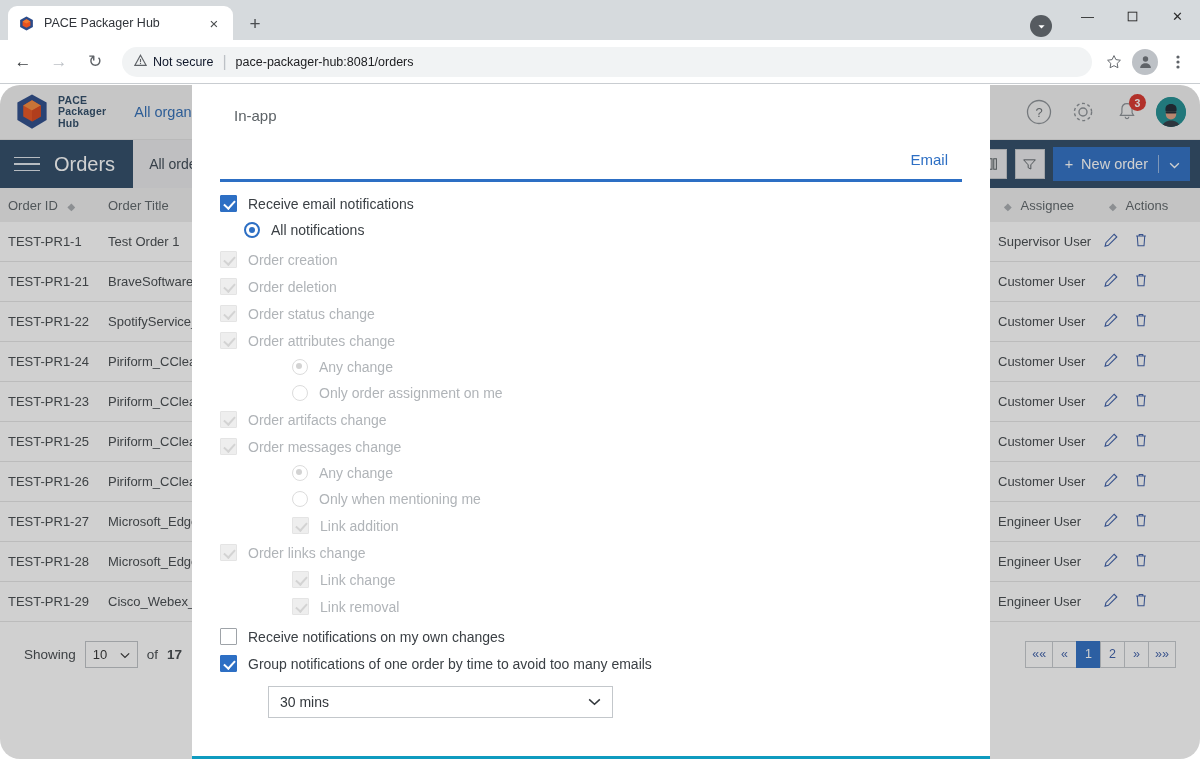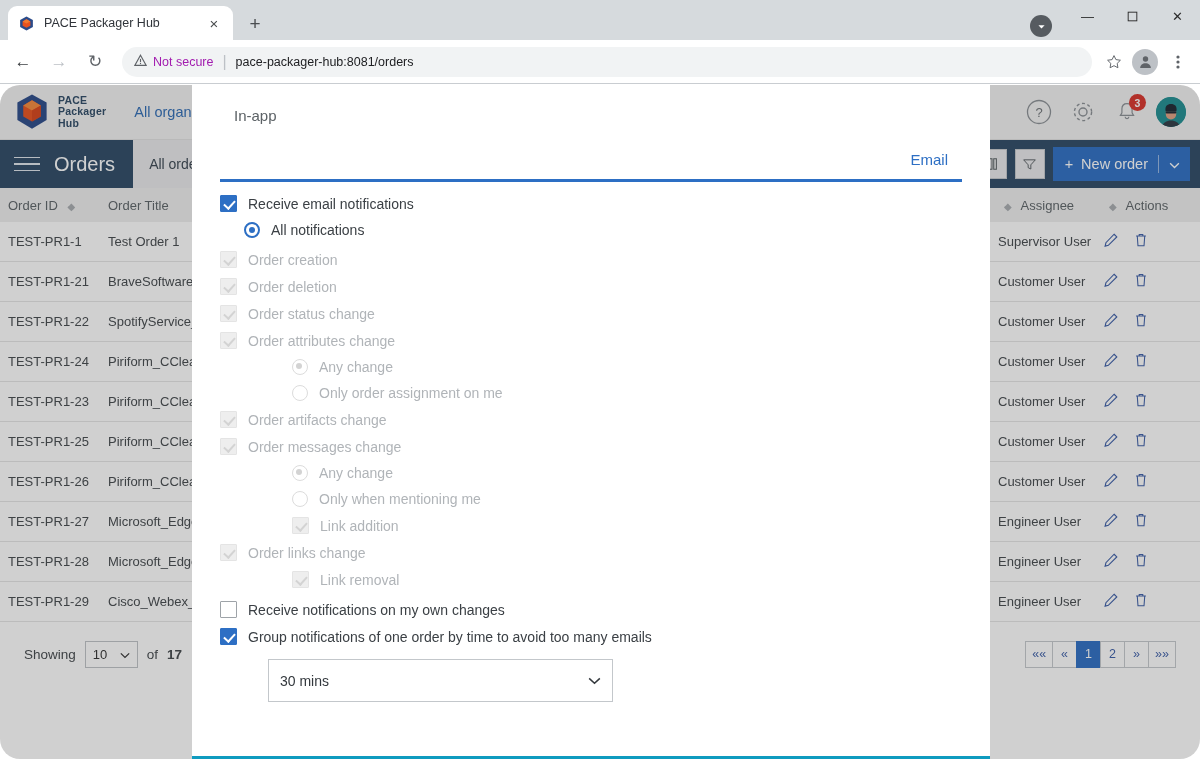--- a/index.html
+++ b/index.html
@@ -66,21 +66,21 @@
     display:flex; align-items:center; justify-content:center;
     color: #5f6368; font-size: 17px;
   }
   .navbtn.back { color:#3c4043; }
   .navbtn.fwd { color:#bdc1c6; }
   .urlbox {
     flex: 1 1 auto; height: 30px; background: #f1f3f4;
     border-radius: 15px; display: flex; align-items: center;
     padding: 0 12px; margin: 0 6px; position: relative;
   }
-  .notsecure { display:flex; align-items:center; color:#a21caf; font-size:12.5px; }
+  .notsecure { display:flex; align-items:center; color:#0f172a; font-size:12.5px; }
   .notsecure .warn { margin-right: 6px; font-size: 12px; }
   .urlsep { color:#bdc1c6; margin: 0 9px; }
   .urltext { font-size: 12.5px; color: #202124; }
   .omni-icon {
     width: 28px; height: 28px; margin-left: 2px;
     display:flex; align-items:center; justify-content:center;
     color:#5f6368; font-size: 15px;
   }
   .avatar-chrome {
     width: 26px; height: 26px; border-radius: 50%; background:#bdc1c6;
@@ -241,21 +241,21 @@
     content:""; position:absolute; left: 3px; top: 3px;
     width: 6px; height: 6px; border-radius:50%; background:#2d6fc4;
   }
   .rb.dis { border-color:#dcdcdc; }
   .rb.dis.on::after { background:#d3d3d3; }
   .rb.dis.on { border-color:#dcdcdc; border-width:1.5px; }
   .lbl { font-size: 14px; color:#3b4045; }
   .lbl.dis { color:#b0b4b8; }
 
   .big-select {
-    margin: 14px 0 0 48px; width: 345px; height: 43px;
+    margin: 14px 0 0 48px; width: 345px; height: 32px;
     border: 1px solid #c3c7cb; background:#fff;
     display:flex; align-items:center; justify-content:space-between;
     padding: 0 11px; font-size: 14px; color:#33383d;
   }
   .chev { font-size: 11px; color:#3b4045; }
 </style>
 </head>
 <body>
 
 <div class="browser">
@@ -698,20 +698,24 @@
         <div class="row tight indent-3">
           <span class="cb dis"></span>
           <span class="lbl dis">Link addition</span>
         </div>
         <div class="row tight indent-2">
           <span class="cb dis"></span>
           <span class="lbl dis">Order links change</span>
         </div>
         <div class="row tight indent-3">
           <span class="cb dis"></span>
+          <span class="lbl dis">Link change</span>
+        </div>
+        <div class="row tight indent-3">
+          <span class="cb dis"></span>
           <span class="lbl dis">Link removal</span>
         </div>
 
         <div class="row">
           <span class="cb"></span>
           <span class="lbl">Receive notifications on my own changes</span>
         </div>
         <div class="row tight">
           <span class="cb on"></span>
           <span class="lbl">Group notifications of one order by time to avoid too many emails</span>

